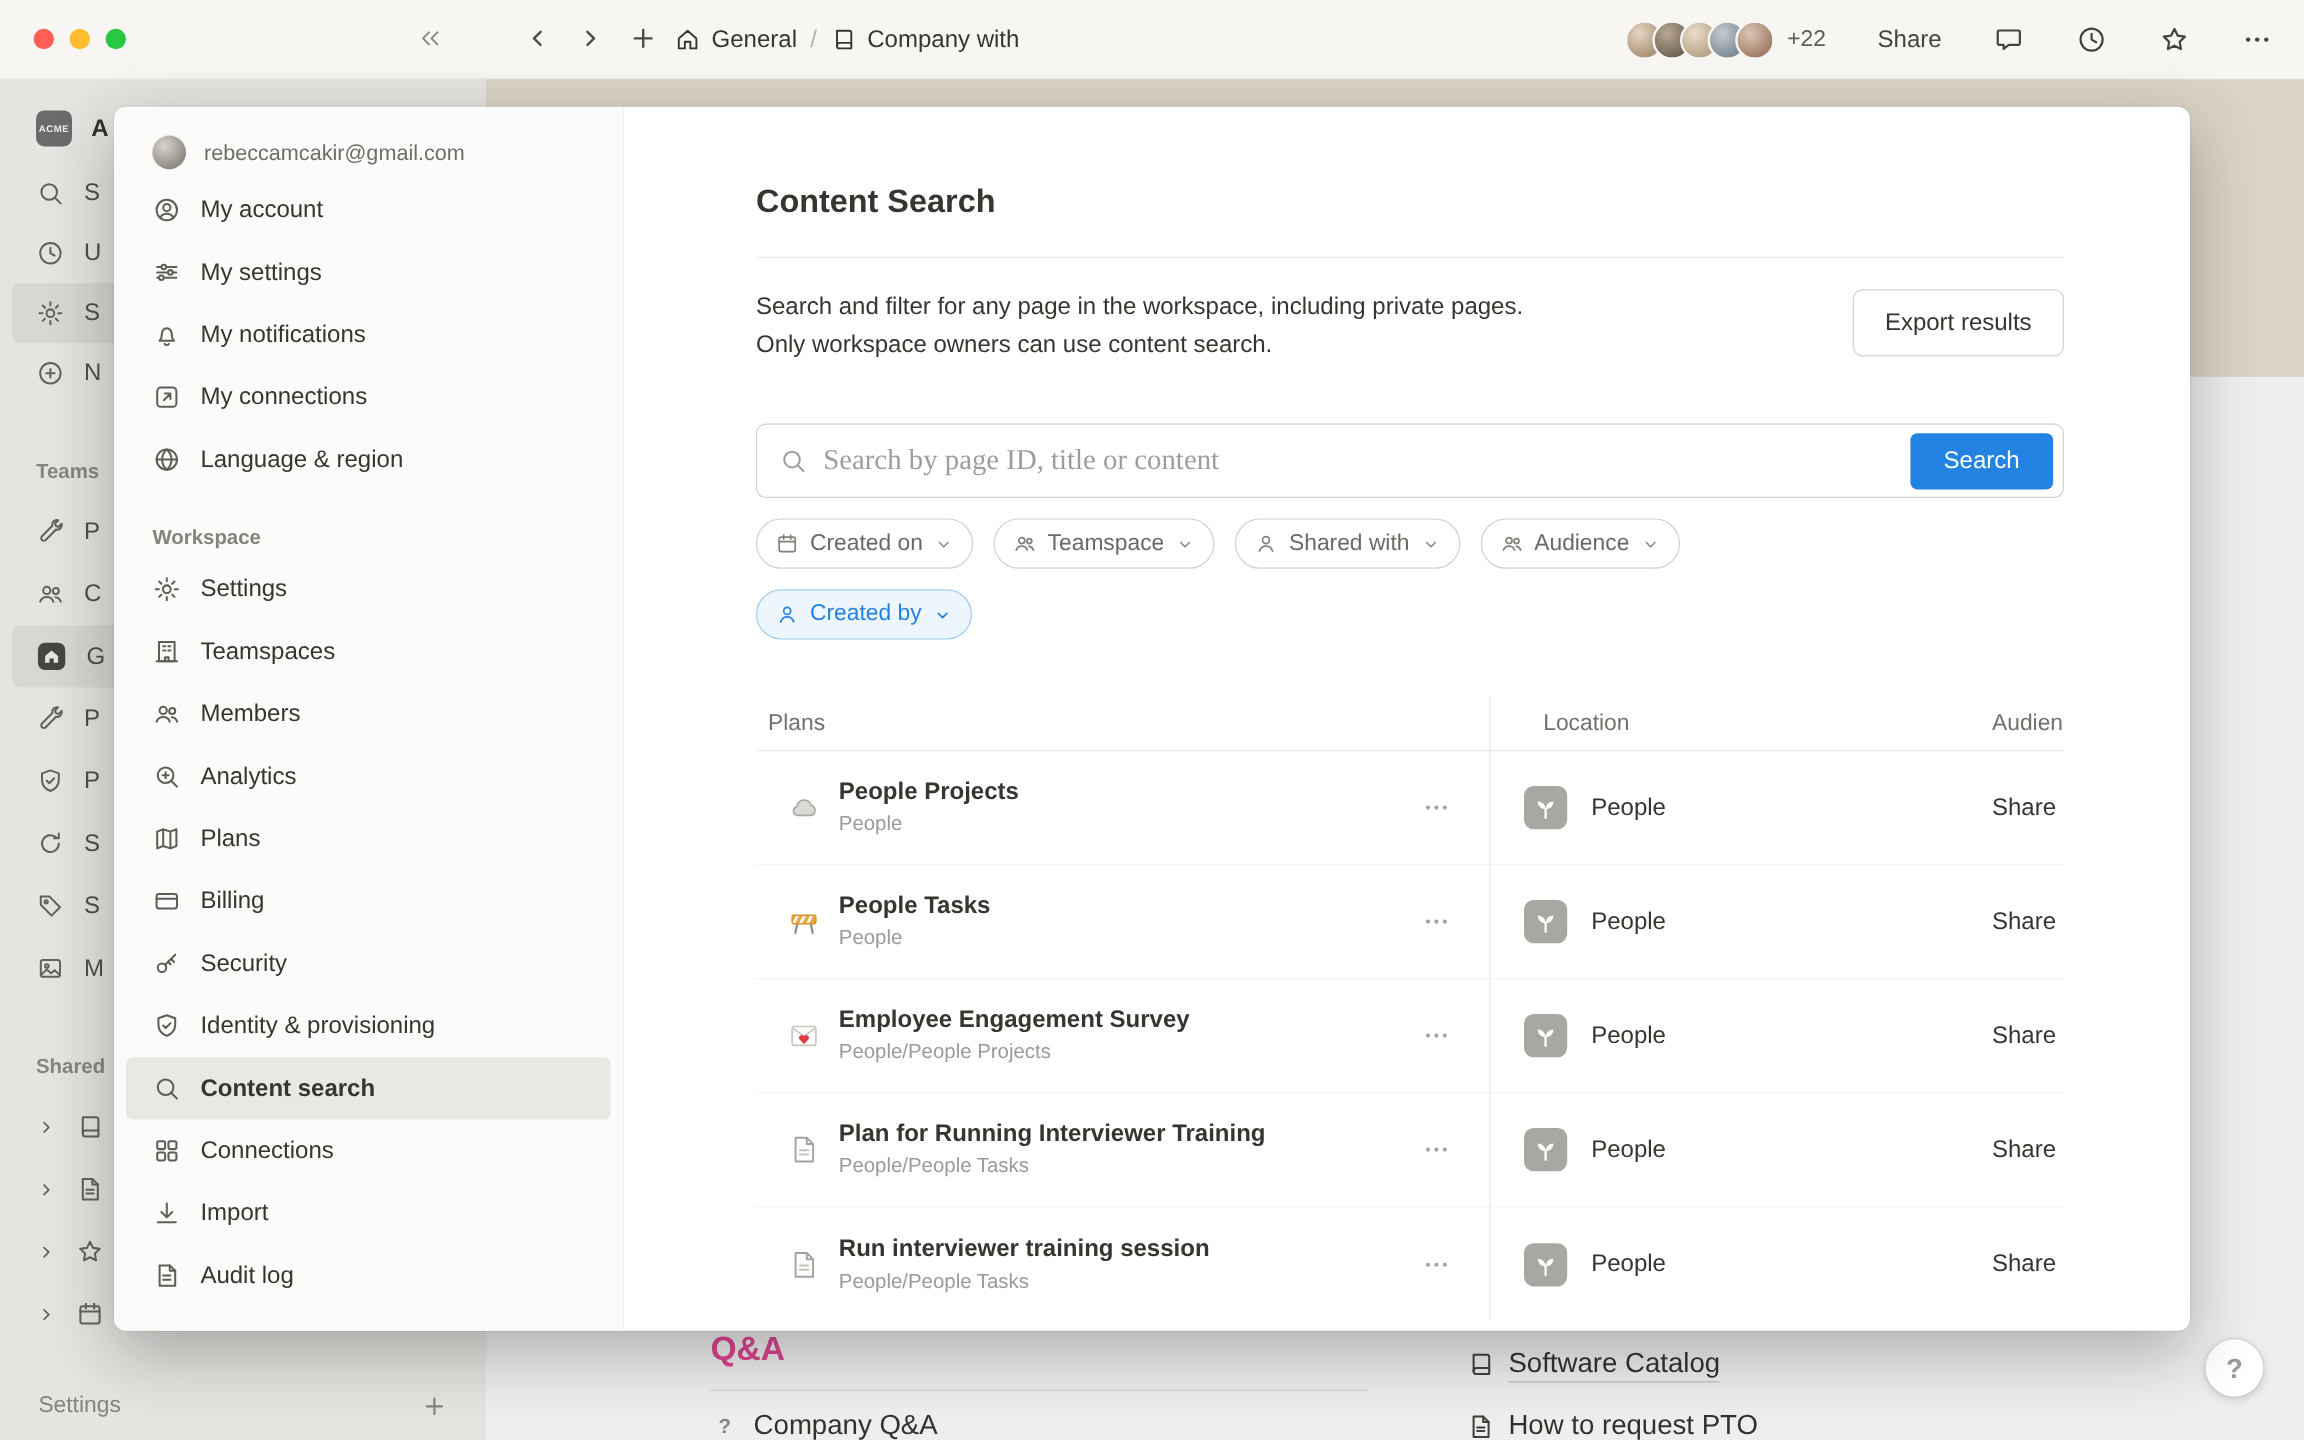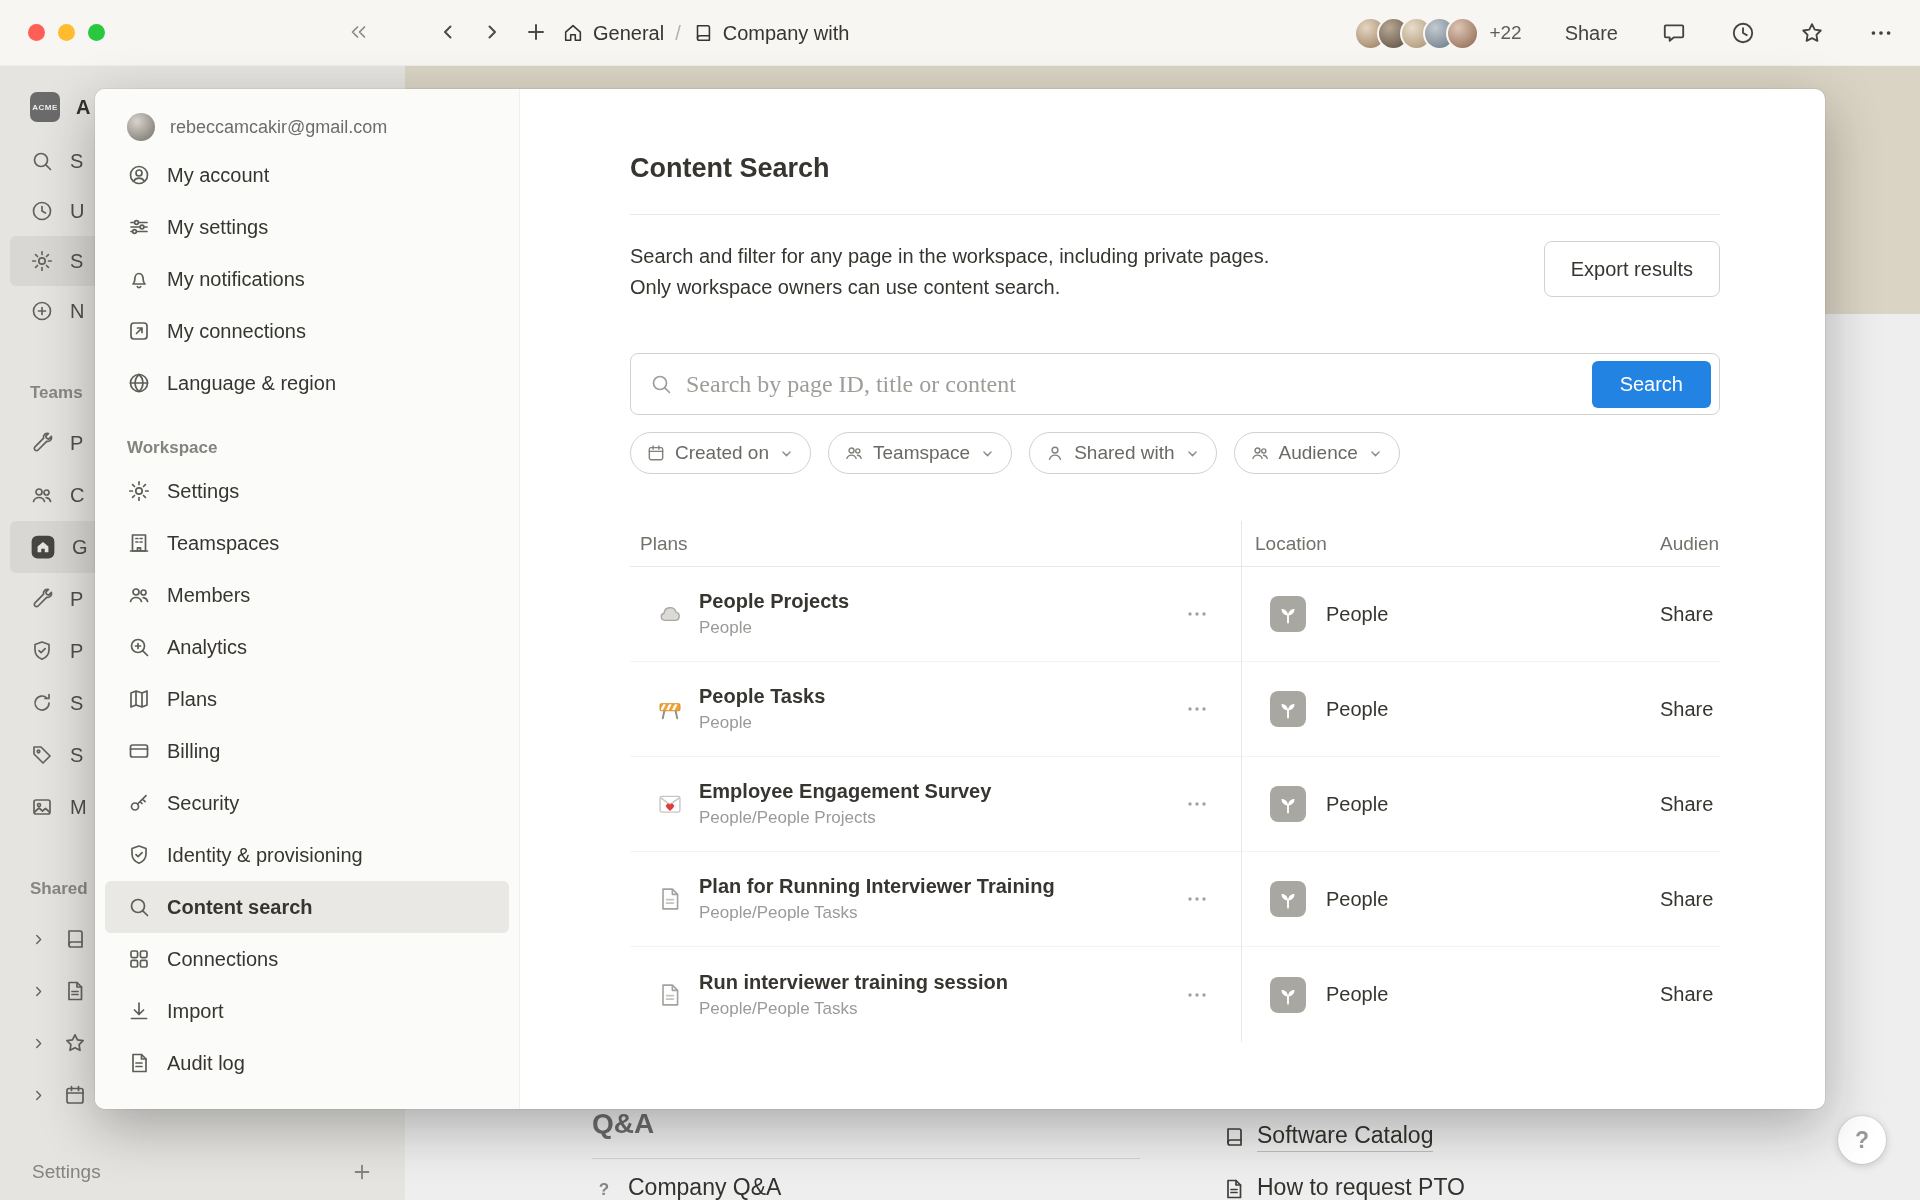--- a/index.html
+++ b/index.html
@@ -44,21 +44,21 @@
   .sb-heading{margin-left:30px;font-size:17px;font-weight:600;color:#91908d;height:22px;display:flex;align-items:center}
   .acme-logo{width:30px;height:30px;border-radius:7px;background:#737373;color:#fff;display:flex;align-items:center;justify-content:center;font-size:8px;font-weight:700;letter-spacing:.5px;flex:none}
   .ws-initial{font-weight:700;color:#37352f}
   .share-chevron{color:#9b9a97}
   .private-row{position:absolute;left:0;right:0;top:1084px;height:44px;display:flex;align-items:center;padding:0 32px;color:#8f8d89;font-size:19px;font-weight:500}
   .private-plus{margin-left:auto;color:#8f8d89}
 
   
   .bg-cover{position:absolute;left:405px;top:66px;right:0;height:248px;background:#eae3d2;z-index:0}
   .bg-bottom{position:absolute;left:0;top:1100px;right:0;bottom:0;z-index:1;background:transparent}
-  .qa-heading{position:absolute;left:592px;top:8px;font-size:28px;font-weight:700;color:#737373}
+  .qa-heading{position:absolute;left:592px;top:8px;font-size:28px;font-weight:700;color:#ec4899}
   .qa-divider{position:absolute;left:592px;top:58px;width:548px;height:1px;background:#e3e1dc}
   .qa-item{position:absolute;left:592px;top:74px;display:flex;align-items:center;gap:12px;font-size:23px;color:#37352f}
   .bg-link{position:absolute;display:flex;align-items:center;gap:11px;font-size:23px;font-weight:500;color:#37352f}
   .bg-link .label{border-bottom:1.5px solid rgba(55,53,47,.25);padding-bottom:2px}
   .bg-link .ic{color:#45433e}
   .link-0{left:1222px;top:22px}
   .link-1{left:1222px;top:74px}
   .qa-item .label{border-bottom:1.5px solid rgba(55,53,47,.18);padding-bottom:2px}
   .help-btn{position:absolute;right:34px;bottom:36px;width:48px;height:48px;border-radius:50%;background:#fff;box-shadow:0 2px 8px rgba(0,0,0,.18),0 0 0 1px rgba(0,0,0,.05);z-index:6;display:flex;align-items:center;justify-content:center;font-size:23px;font-weight:600;color:#9b9a97}
 
@@ -89,21 +89,21 @@
   .chip{height:42px;border:1px solid #d3d1cb;border-radius:21px;display:flex;align-items:center;gap:9px;padding:0 15px;font-size:19px;color:#6b6964;background:#fff}
   .chip .ic{color:#82807a}
   .chip .chev{color:#8f8d87}
   .chip.active{color:#2383e2;border-color:#a2cbf2;background:#eef6fd}
   .chip.active .ic,.chip.active .chev{color:#2383e2}
 
   .table{margin-top:47px;width:1090px;position:relative}
   .col-divider{position:absolute;left:611px;top:0;width:1px;height:521px;background:#e9e8e4}
   .thead{display:flex;align-items:center;height:46px;border-bottom:1px solid #e9e8e4;color:#73716b;font-size:19px}
   .th-page{width:611px;padding-left:10px}
-  .th-loc{width:419px;padding-left:14px}
+  .th-loc{width:419px;padding-left:45px}
   .th-aud{flex:1;overflow:hidden;white-space:nowrap}
   .trow{display:flex;align-items:center;height:95px;border-bottom:1px solid #f4f3f1}
   .trow:last-child{border-bottom:none}
   .cell-page{width:611px;display:flex;align-items:center;gap:15px;padding-left:26px;position:relative}
   .row-text .row-title{font-size:20px;font-weight:600;color:#37352f}
   .row-text .row-path{font-size:17px;color:#9b9a97;margin-top:5px}
   .row-more{position:absolute;right:32px;color:#a3a19b}
   .cell-loc{width:419px;display:flex;align-items:center;gap:20px;padding-left:29px;font-size:20px;color:#37352f}
   .loc-badge{width:36px;height:36px;border-radius:8px;background:#a9a7a1;color:#fff;display:flex;align-items:center;justify-content:center;flex:none}
   .loc-badge .ic{width:24px;height:24px}
@@ -664,20 +664,36 @@
               </svg>
             </span>
           <span>Audience</span>
           <span class="ic i17 chev">
               <svg viewBox="0 0 24 24" fill="none" stroke="currentColor" stroke-width="2" stroke-linecap="round" stroke-linejoin="round">
                 <path d="M7 10l5 5 5-5"></path>
               </svg>
             </span>
         </div>
       </div>
+      <div class="chips">
+        <div class="chip active">
+          <span class="ic i20">
+              <svg viewBox="0 0 24 24" fill="none" stroke="currentColor" stroke-width="1.7" stroke-linecap="round" stroke-linejoin="round">
+                <circle cx="12" cy="8.5" r="3.5"></circle>
+                <path d="M5.5 19.5c1-3.2 3.4-5 6.5-5s5.5 1.8 6.5 5"></path>
+              </svg>
+            </span>
+          <span>Created by</span>
+          <span class="ic i17 chev">
+              <svg viewBox="0 0 24 24" fill="none" stroke="currentColor" stroke-width="2" stroke-linecap="round" stroke-linejoin="round">
+                <path d="M7 10l5 5 5-5"></path>
+              </svg>
+            </span>
+        </div>
+      </div>
 
       <div class="table">
         <div class="col-divider"></div>
         <div class="thead">
           <div class="th-page">Plans</div>
           <div class="th-loc">Location</div>
           <div class="th-aud">Audience</div>
         </div>
 
         <div class="trow">

